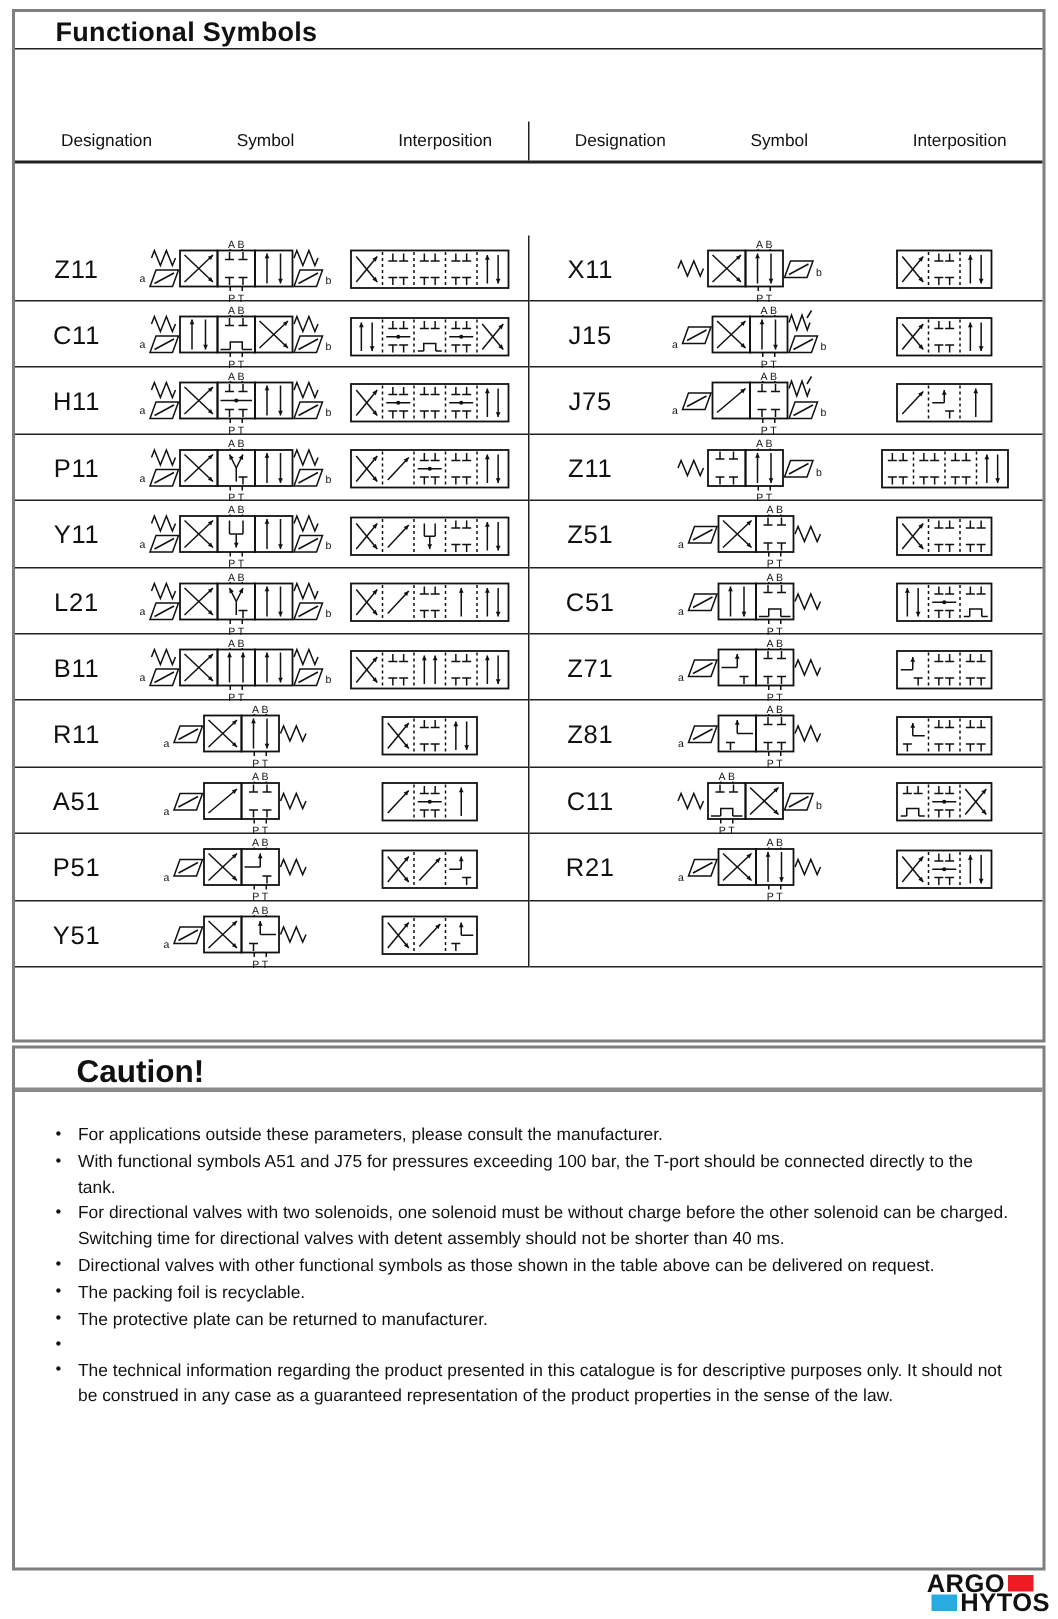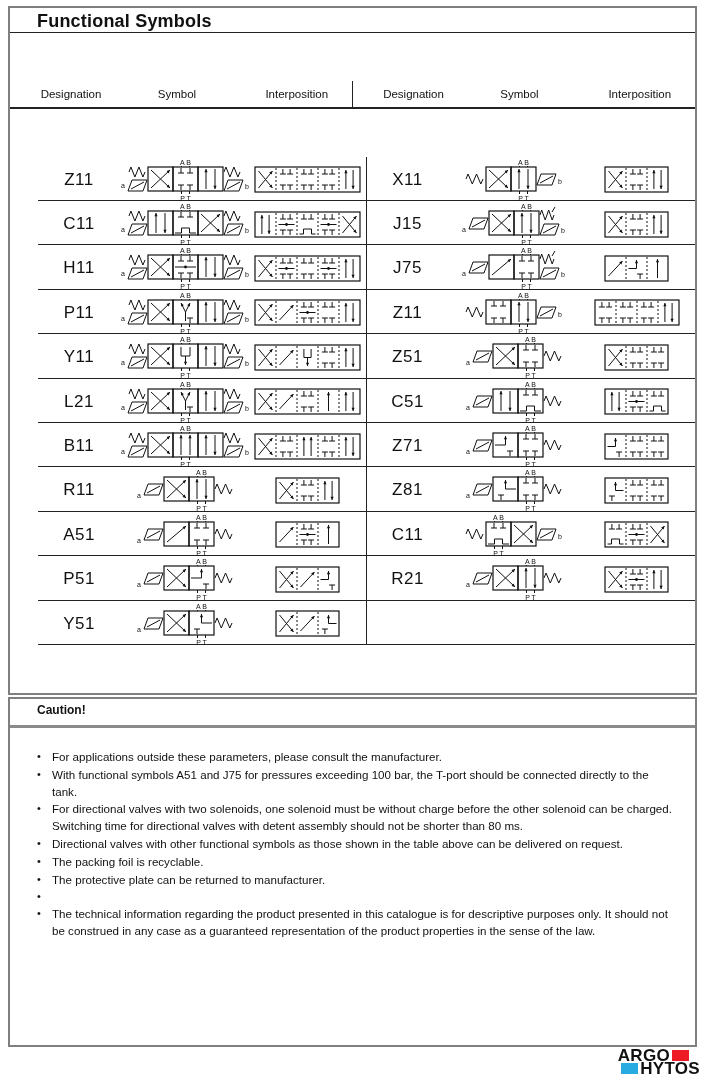--- a/index.html
+++ b/index.html
@@ -8,33 +8,33 @@
   .page{position:relative;width:705px;height:1079px;background:#fff;overflow:hidden;}
 
   .main-box{position:absolute;left:8px;top:6px;width:689px;height:689px;
     border:2px solid #7f7f7f;display:flex;flex-direction:column;background:#fff;gap:48px;}
   .title-bar{height:26px;border-bottom:1px solid #222;font-weight:bold;font-size:18px;
     padding:3px 0 0 27px;letter-spacing:0.2px;}
   .header-row{display:grid;grid-template-columns:1fr 1fr;height:30px;border-bottom:2px solid #222;}
   .header-half{display:grid;grid-template-columns:82px 130px 1fr;align-items:center;font-size:11.5px;padding-left:20px;}
   .header-half.first{border-right:1px solid #222;}
   .hdr{text-align:center;}
-  .rows{display:grid;grid-template-columns:1fr 1fr;margin-left:28px;}
+  .rows{display:grid;grid-template-columns:1fr 1fr;}
   .rowcol{display:flex;flex-direction:column;}
   .rowcol.left{border-right:1px solid #222;}
   .trow{height:44.4px;display:grid;grid-template-columns:82px 130px 1fr;
     align-items:center;justify-items:center;border-bottom:1px solid #222;}
   .desig{font-size:17px;letter-spacing:0.5px;}
   .empty-area{flex:1;}
   svg{display:block;}
 
   .caution-box{position:absolute;left:8px;top:697px;width:689px;height:350px;
     border:2px solid #7f7f7f;background:#fff;}
-  .caution-title{height:29px;border-bottom:3px solid #8a8a8a;font-weight:bold;font-size:12px;
-    padding:4px 0 0 27px;}
+  .caution-title{height:29px;border-bottom:3px solid #8a8a8a;font-weight:bold;font-size:21px;
+    padding:4px 0 0 41px;}
   .caution-body{padding:21px 20px 0 27px;}
   .bullet{display:flex;font-size:11.6px;line-height:1.45;margin-bottom:1px;}
   .bullet .dot{width:15px;flex:none;font-size:11px;}
   .bullet .txt{white-space:pre-line;}
 
   .logo{position:absolute;right:5px;top:1049px;font-weight:bold;font-size:17px;line-height:1;
     letter-spacing:0.3px;}
   .logo-row{display:flex;align-items:center;justify-content:flex-end;height:13px;}
   .logo-row.first{padding-right:11px;}
   .sq{width:17px;height:11px;display:inline-block;}
@@ -1378,21 +1378,21 @@
         <div class="bullet">
           <span class="dot">•</span>
           <span class="txt">For applications outside these parameters, please consult the manufacturer.</span>
         </div>
         <div class="bullet">
           <span class="dot">•</span>
           <span class="txt">With functional symbols A51 and J75 for pressures exceeding 100 bar, the T-port should be connected directly to the tank.</span>
         </div>
         <div class="bullet">
           <span class="dot">•</span>
-          <span class="txt">For directional valves with two solenoids, one solenoid must be without charge before the other solenoid can be charged. Switching time for directional valves with detent assembly should not be shorter than 80 ms.</span>
+          <span class="txt">For directional valves with two solenoids, one solenoid must be without charge before the other solenoid can be charged. Switching time for directional valves with detent assembly should not be shorter than 40 ms.</span>
         </div>
         <div class="bullet">
           <span class="dot">•</span>
           <span class="txt">Directional valves with other functional symbols as those shown in the table above can be delivered on request.</span>
         </div>
         <div class="bullet">
           <span class="dot">•</span>
           <span class="txt">The packing foil is recyclable.</span>
         </div>
         <div class="bullet">

